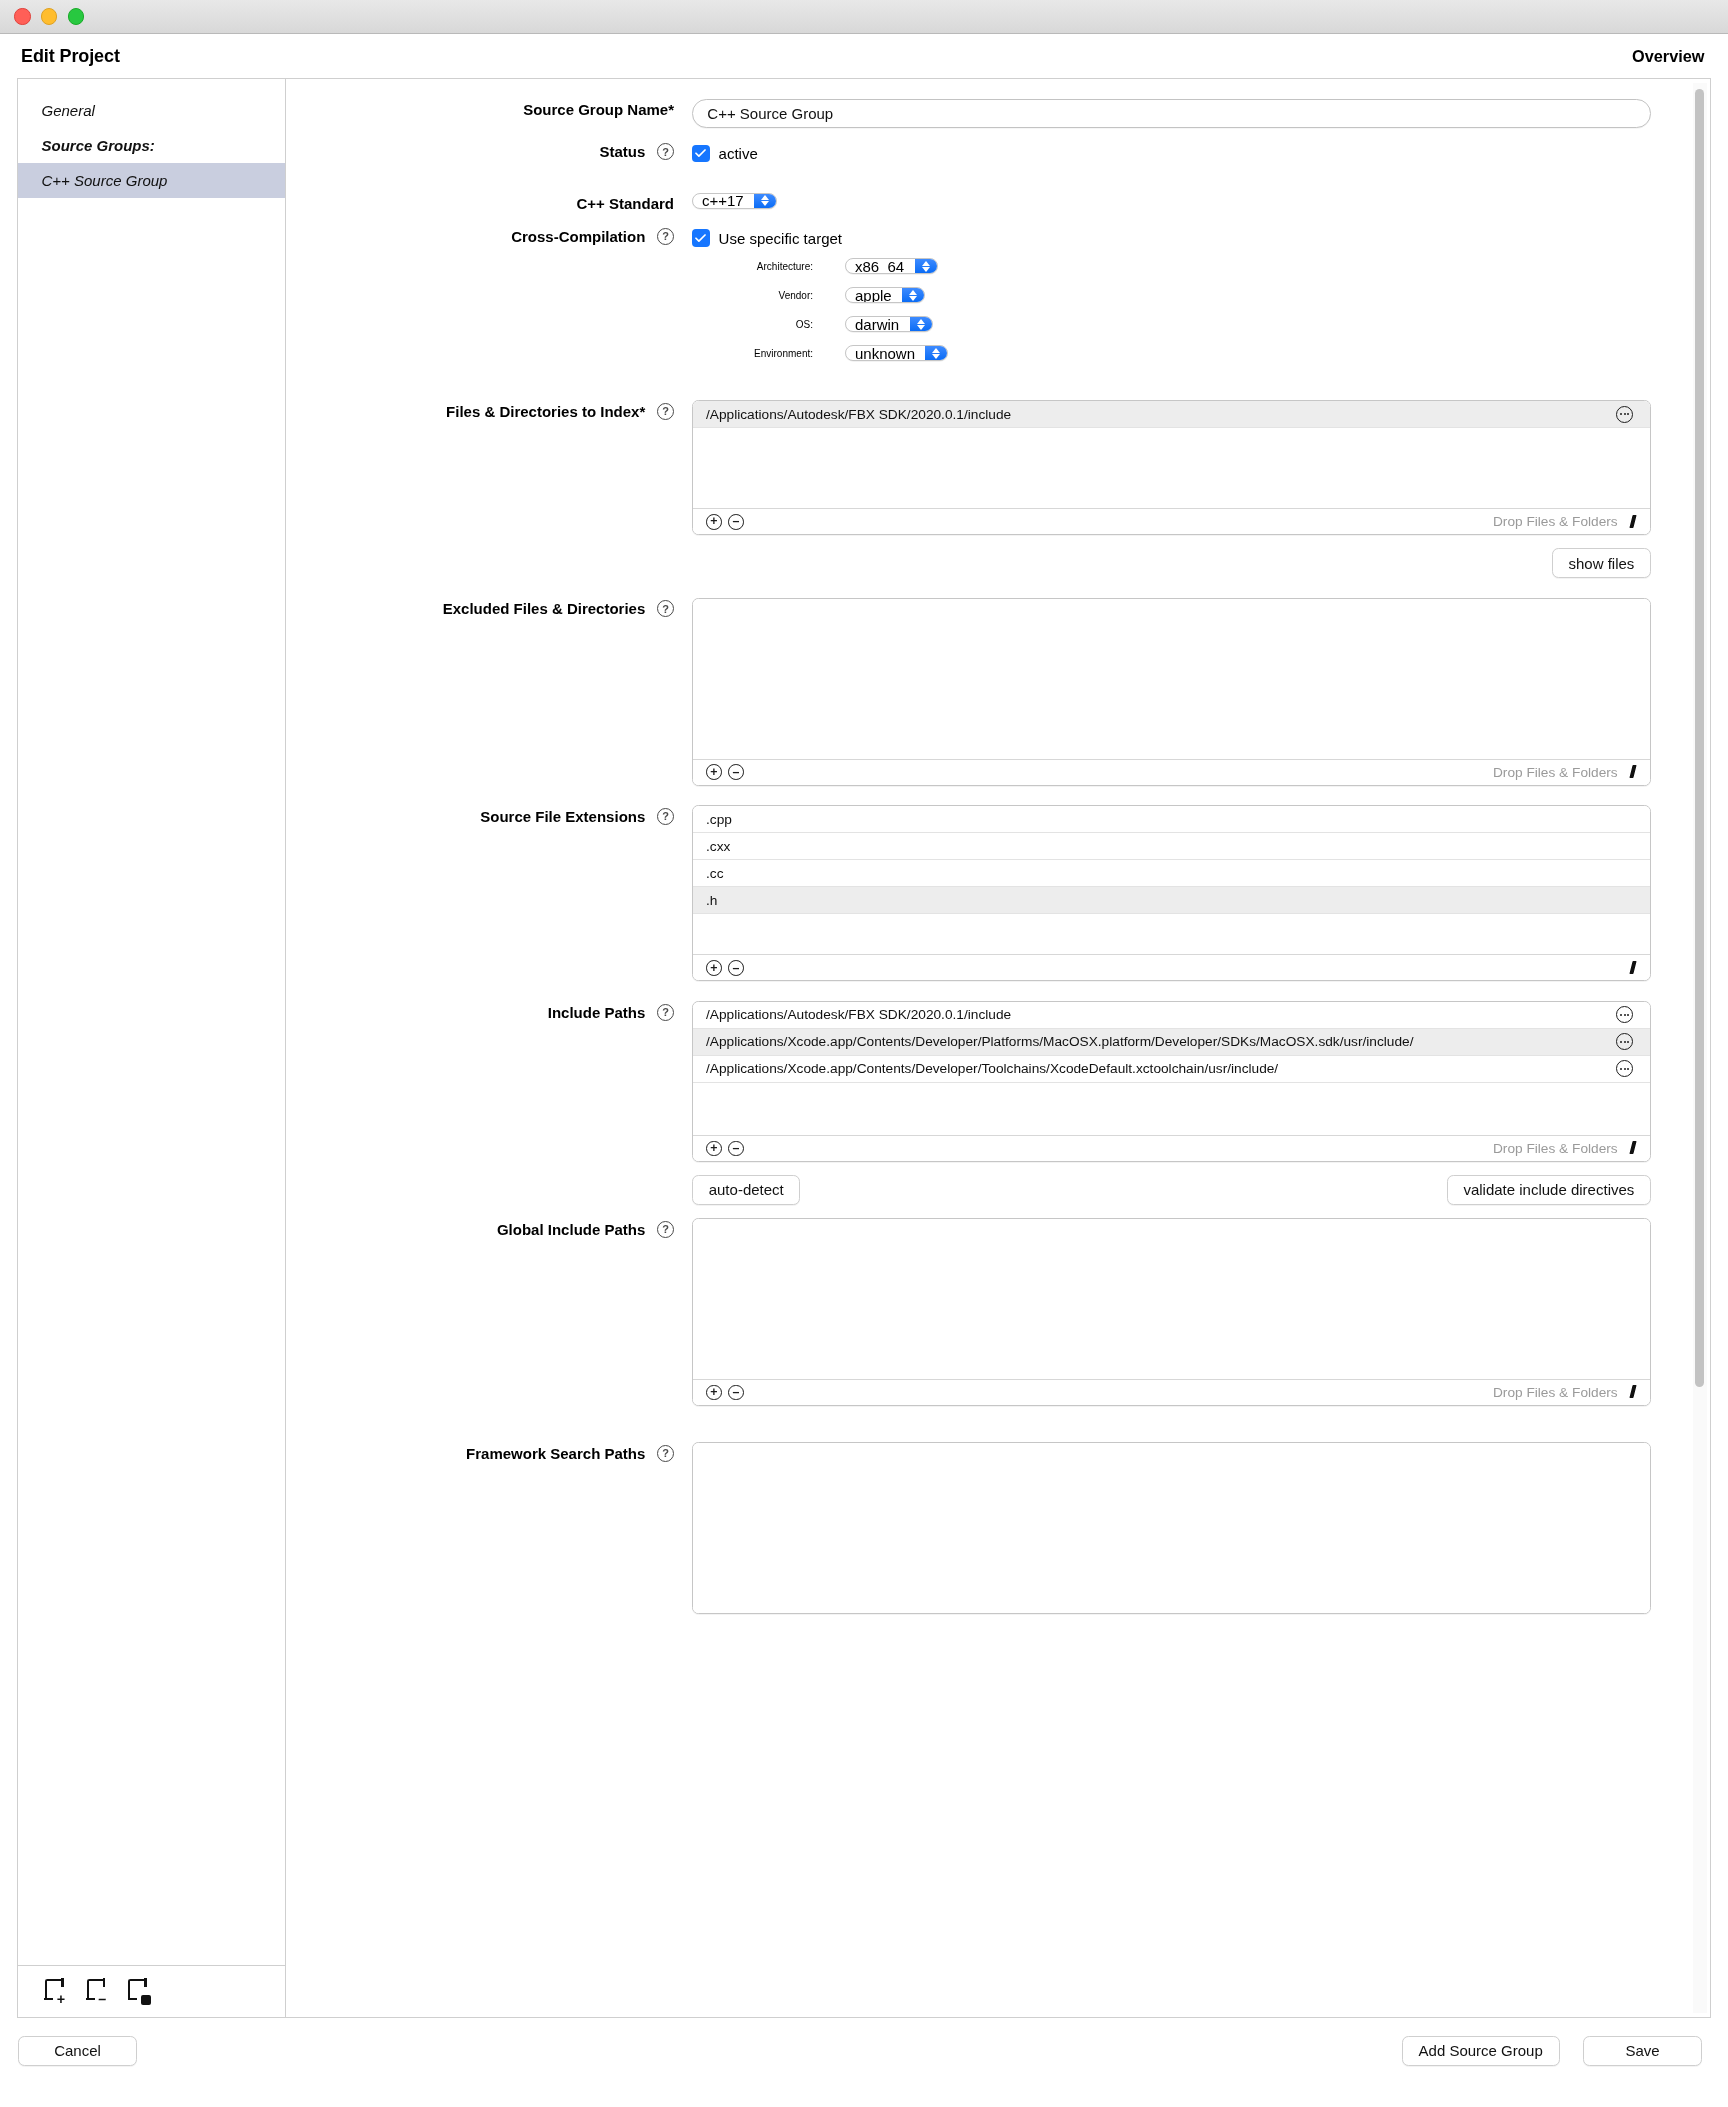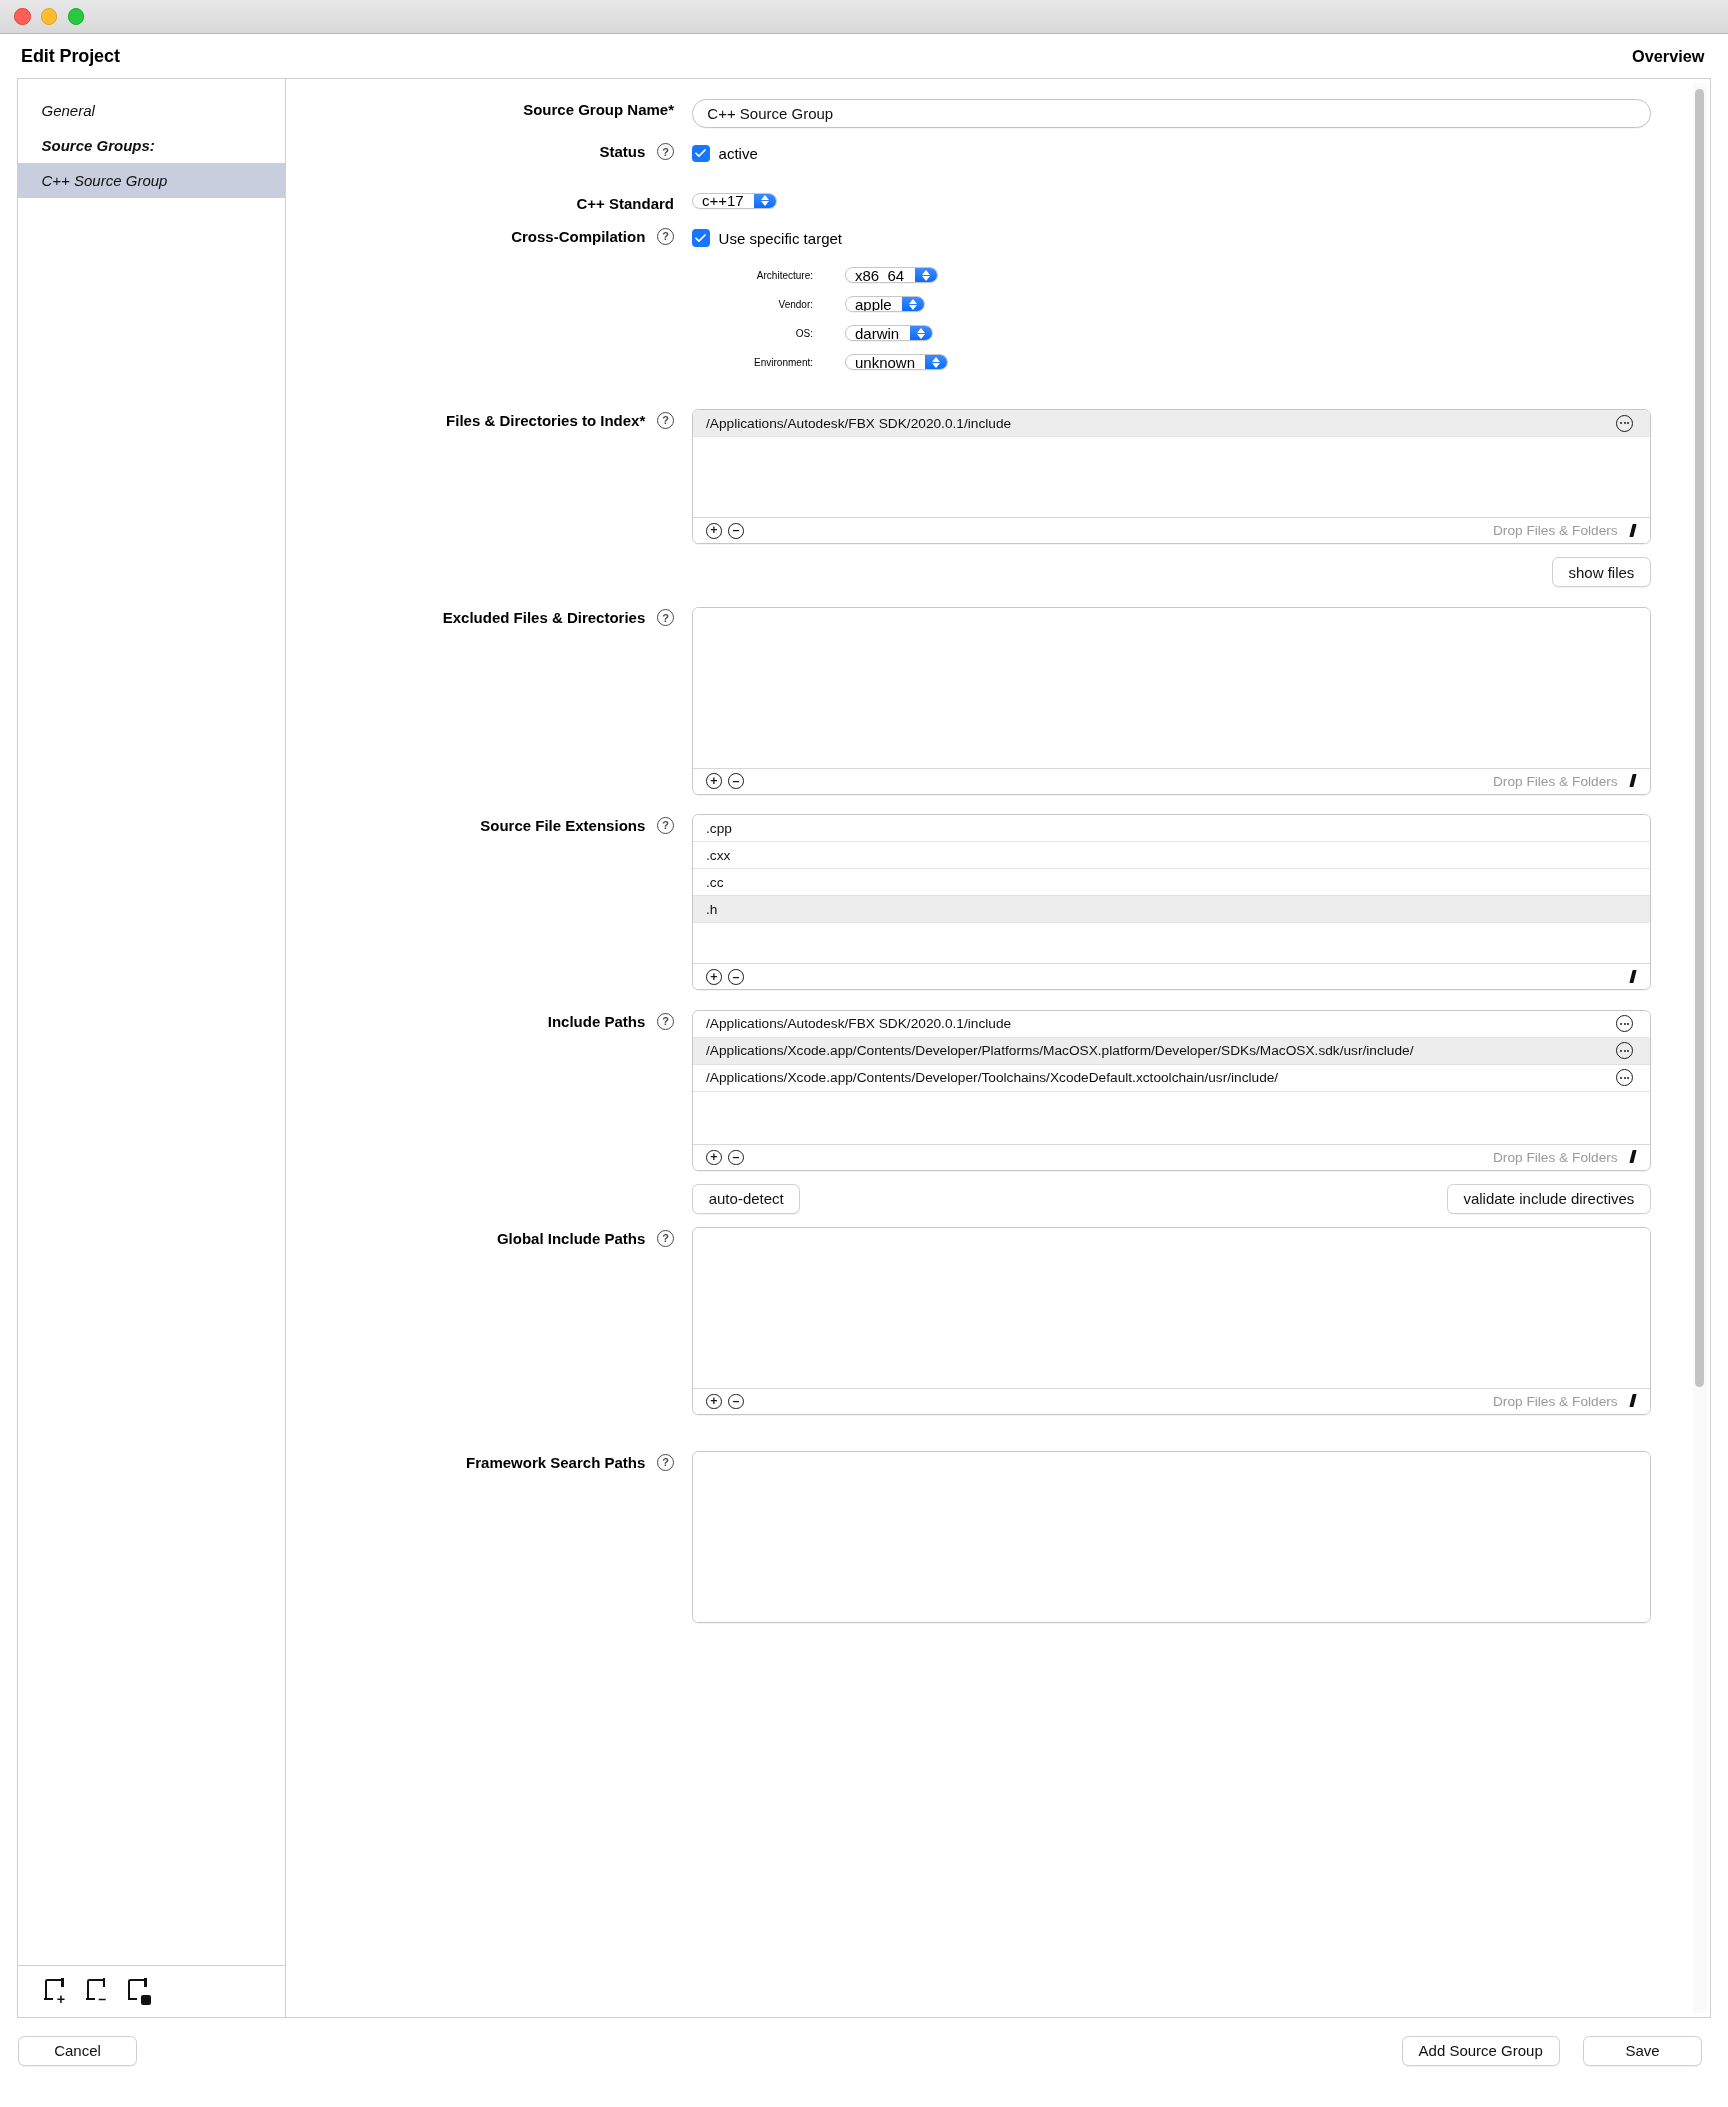--- a/index.html
+++ b/index.html
@@ -316,21 +316,21 @@
       </div>
 
       <div class="spacer-20"></div>
 
       <div class="row">
         <div class="label-col">
           <span class="label-txt">Cross-Compilation</span>
           <span class="help">?</span>
         </div>
         <div class="field-col">
-          <div class="cbrow" style="margin-bottom:16px;">
+          <div class="cbrow" style="margin-bottom:7px;">
             <span class="cbox">
               <svg width="11" height="8.5" viewBox="0 0 17 13">
                   <path d="M1.5 6.5 L6 11 L15.5 1.5" stroke="#fff" stroke-width="2.6" fill="none" stroke-linecap="round" stroke-linejoin="round"></path>
                 </svg>
             </span>
             <span class="cblabel">Use specific target</span>
           </div>
 
           <div class="sub-row">
             <span class="sub-label">Architecture:</span>

